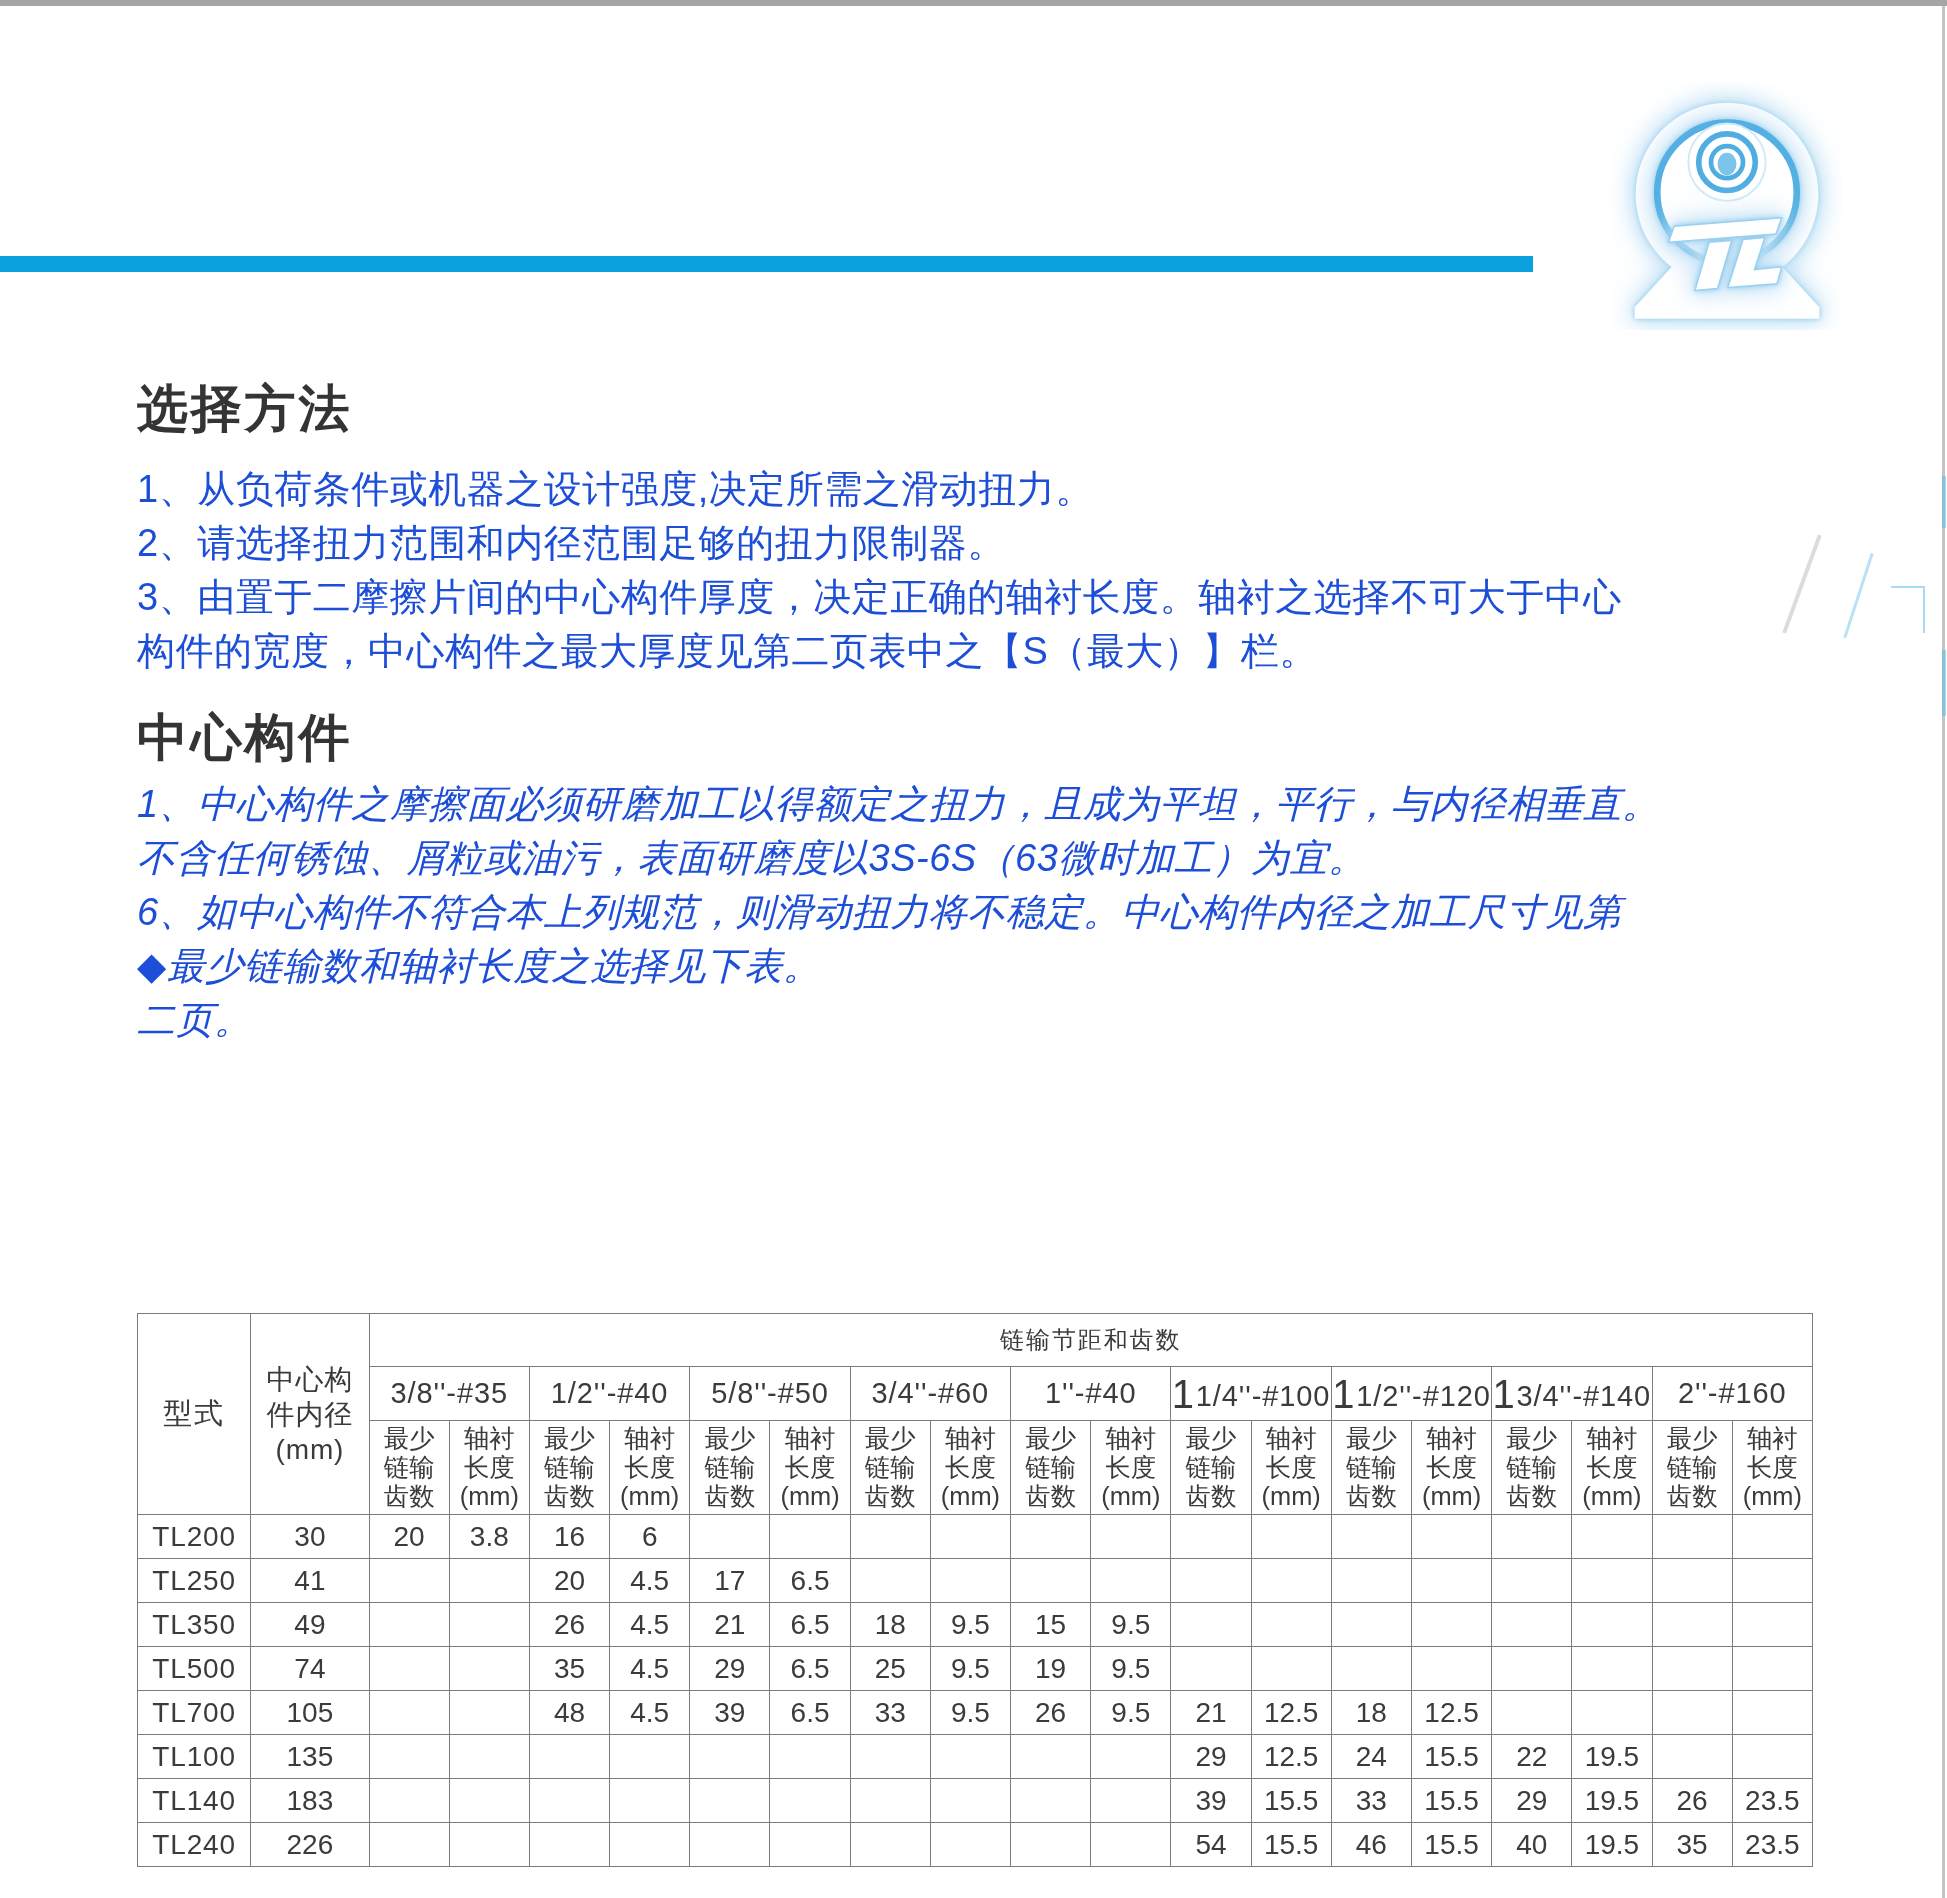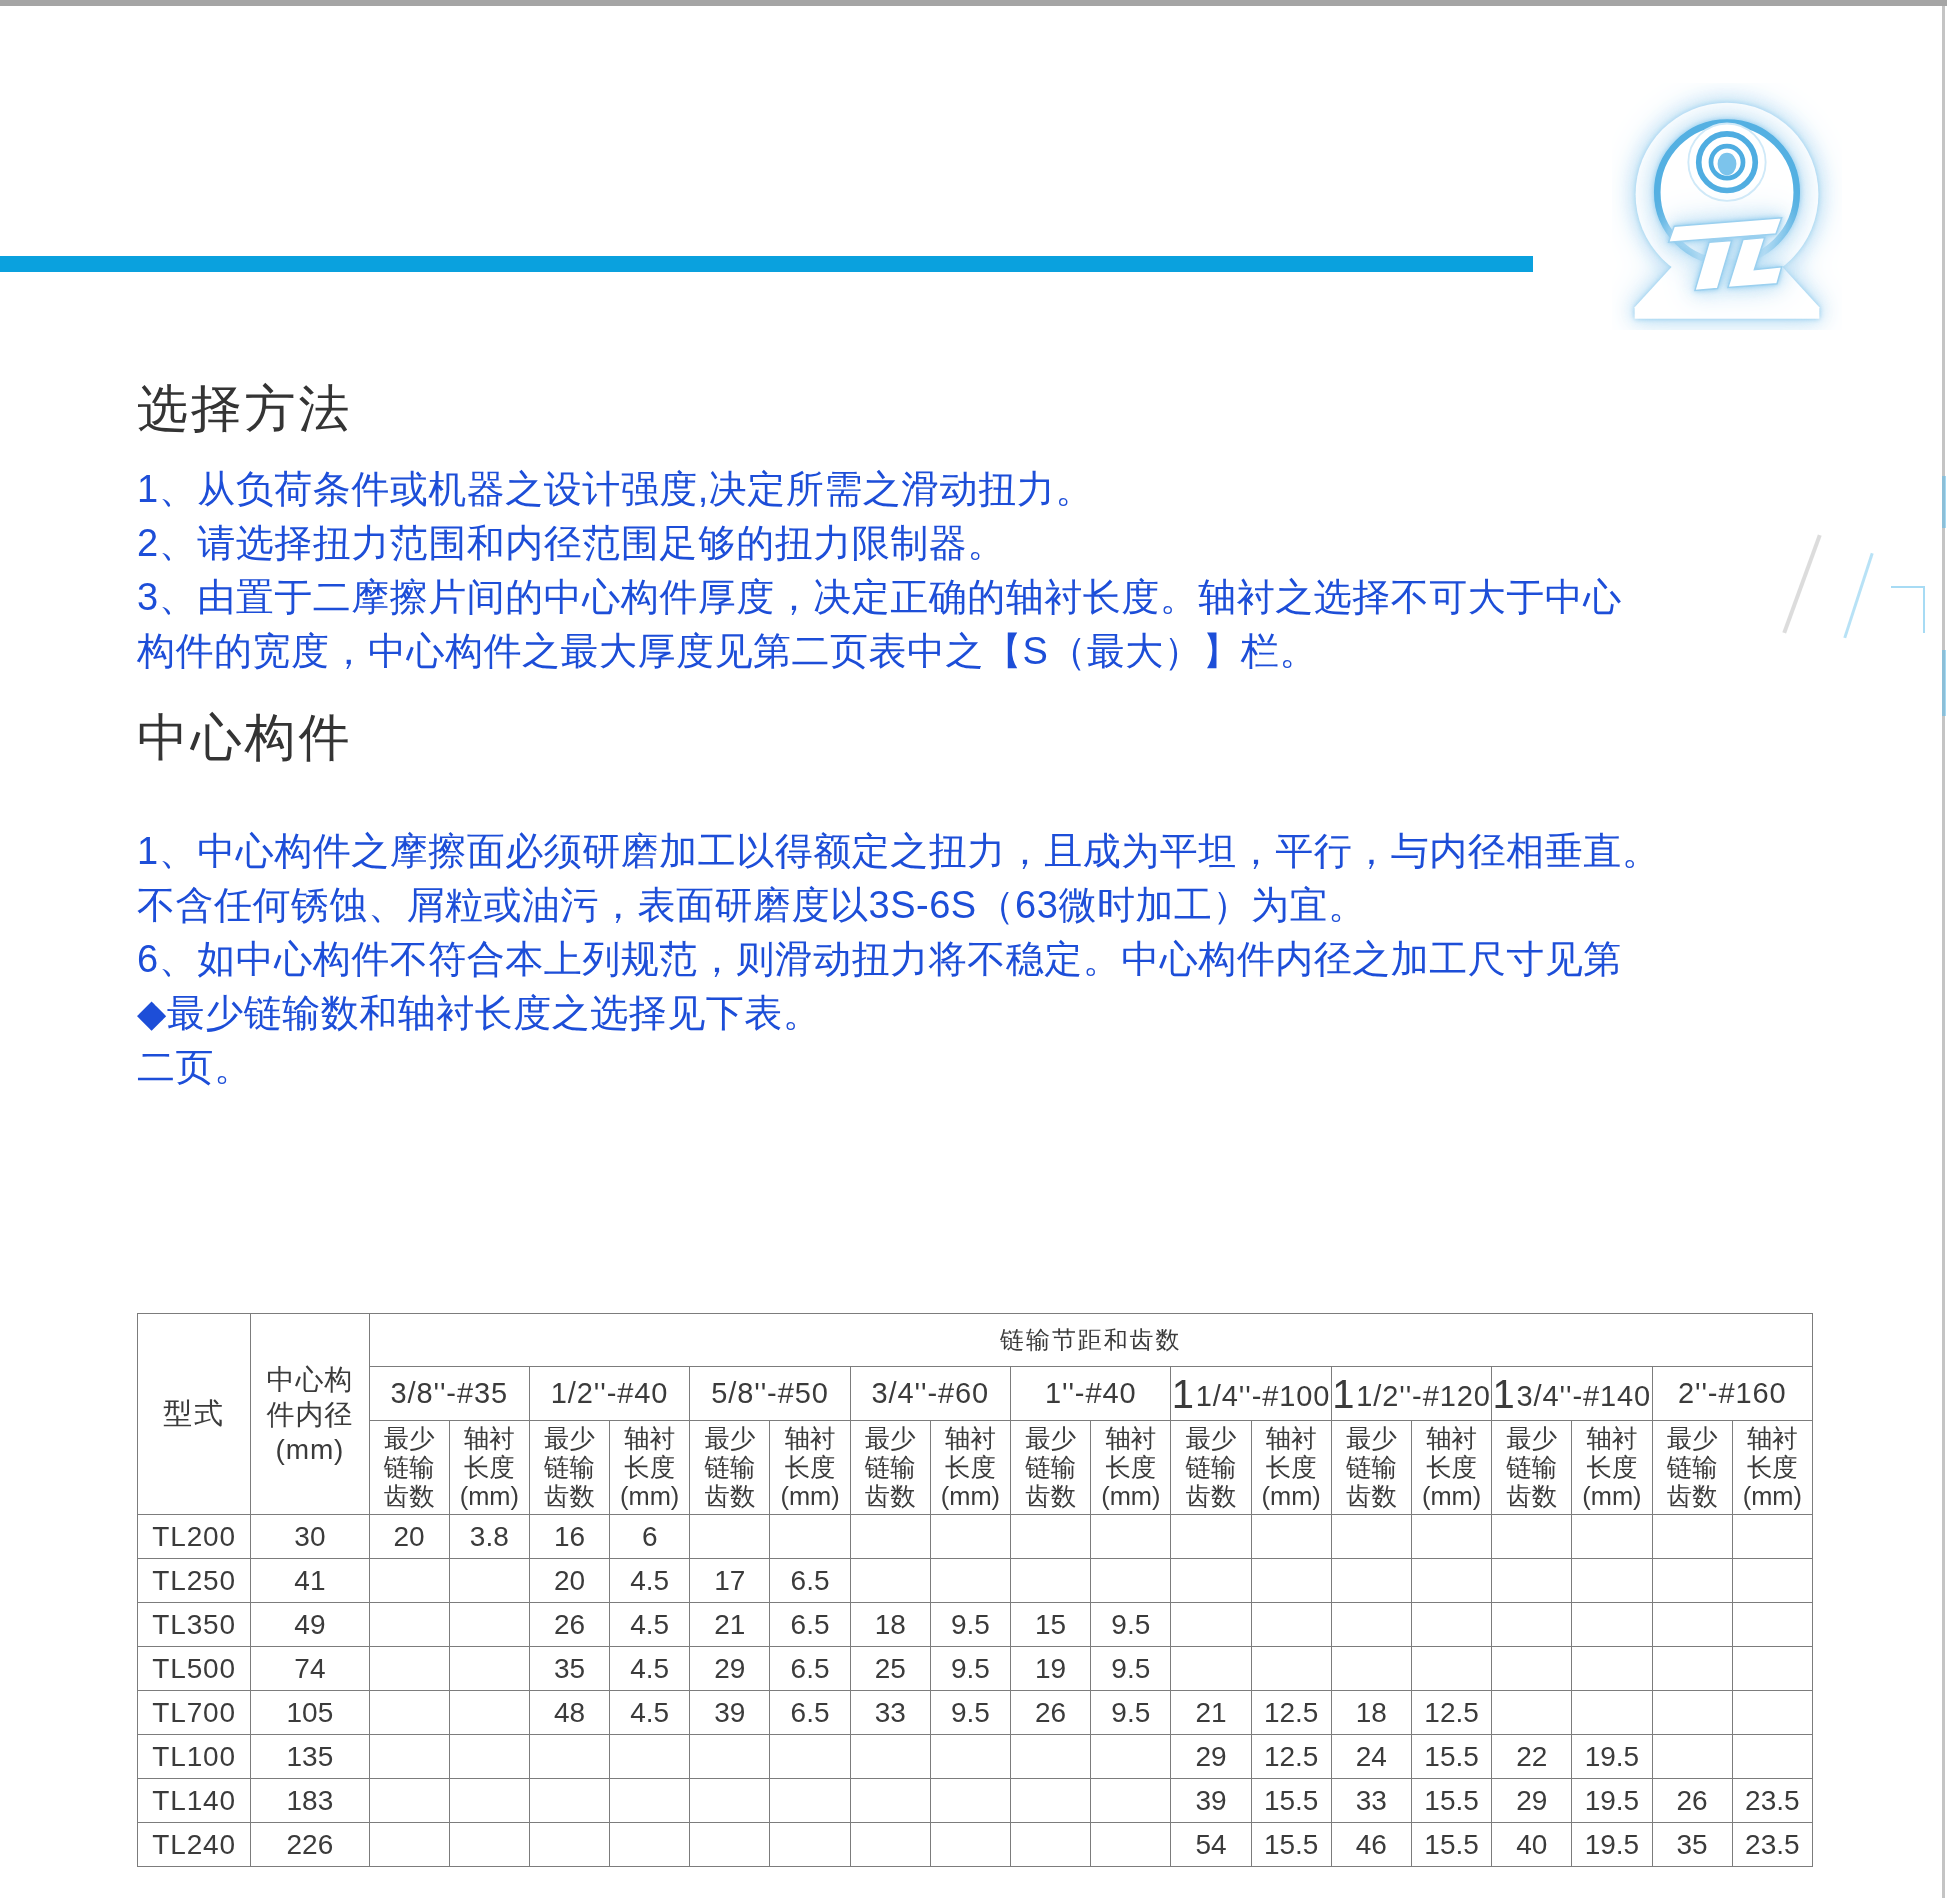--- a/index.html
+++ b/index.html
@@ -15,21 +15,21 @@
   .streak-gray{width:3.8px;height:104px;background:#b9b9b9;opacity:.5;transform:rotate(20deg);}
   .streak-blue{width:2.8px;height:89px;background:#7ecbef;opacity:.55;transform:rotate(18deg);}
   .corner-blue{width:32px;height:45px;border-top:2.8px solid #6ec4ed;border-right:2.8px solid #6ec4ed;opacity:.6;}
   .tick-blue{width:3.8px;height:52px;background:#5fbcea;opacity:.55;}
 
   
   .logo{position:absolute;left:1612px;top:83px;width:230px;height:247px;}
   .glow{filter:drop-shadow(0 0 3px #8ecbee) drop-shadow(0 0 9px #b9ddf3) drop-shadow(0 0 16px #d9edfa);}
 
   
-  .h1{position:absolute;left:137px;font-size:51px;font-weight:400;color:#343434;letter-spacing:2.8px;white-space:nowrap;}
+  .h1{position:absolute;left:137px;font-size:51px;font-weight:700;color:#343434;letter-spacing:2.8px;white-space:nowrap;}
   .para{position:absolute;left:137px;font-size:38px;line-height:54px;color:#1d4ed8;white-space:nowrap;letter-spacing:0.5px;}
 
   
   table.sel{
     position:absolute;left:137px;top:1313px;width:1676px;
     border-collapse:collapse;table-layout:fixed;
     border:1.9px solid #6f6f6f;color:#3b3b3b;
   }
   table.sel th,table.sel td{
     border:0.9px solid #7c7c7c;text-align:center;vertical-align:middle;
@@ -82,21 +82,21 @@
 
 <div class="h1" style="top:375px;">选择方法</div>
 <div class="para" style="top:462px;">
   <div>1、从负荷条件或机器之设计强度,决定所需之滑动扭力。</div>
   <div>2、请选择扭力范围和内径范围足够的扭力限制器。</div>
   <div>3、由置于二摩擦片间的中心构件厚度，决定正确的轴衬长度。轴衬之选择不可大于中心</div>
   <div>构件的宽度，中心构件之最大厚度见第二页表中之【S（最大）】栏。</div>
 </div>
 
 <div class="h1" style="top:704px;">中心构件</div>
-<div class="para" style="top:824px;">
+<div class="para" style="top:777px;font-style:italic;">
   <div>1、中心构件之摩擦面必须研磨加工以得额定之扭力，且成为平坦，平行，与内径相垂直。</div>
   <div>不含任何锈蚀、屑粒或油污，表面研磨度以3S-6S（63微时加工）为宜。</div>
   <div>6、如中心构件不符合本上列规范，则滑动扭力将不稳定。中心构件内径之加工尺寸见第</div>
   <div>◆最少链输数和轴衬长度之选择见下表。</div>
   <div>二页。</div>
 </div>
 
 <table class="sel">
   <colgroup id="cols">
       <col style="width:113px">

